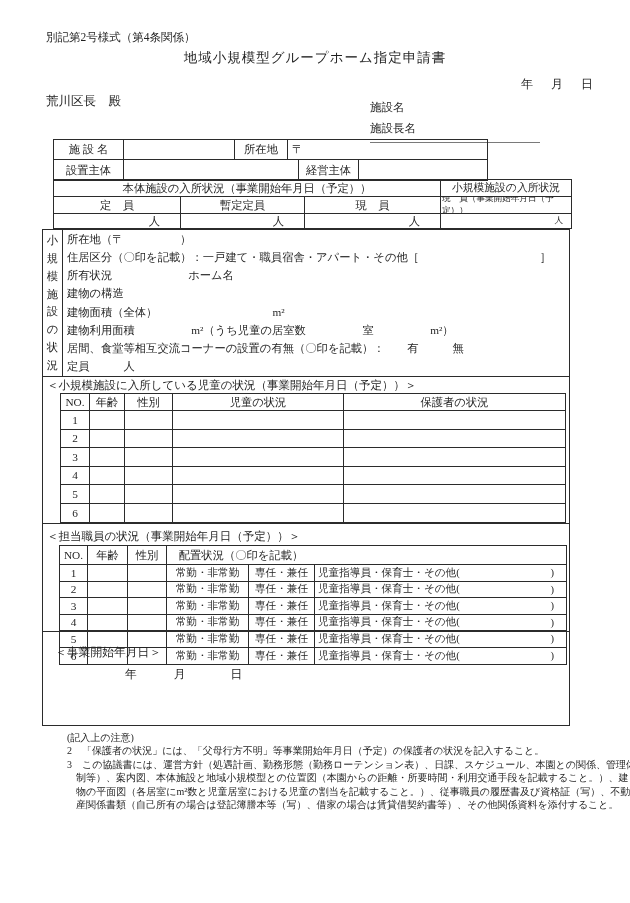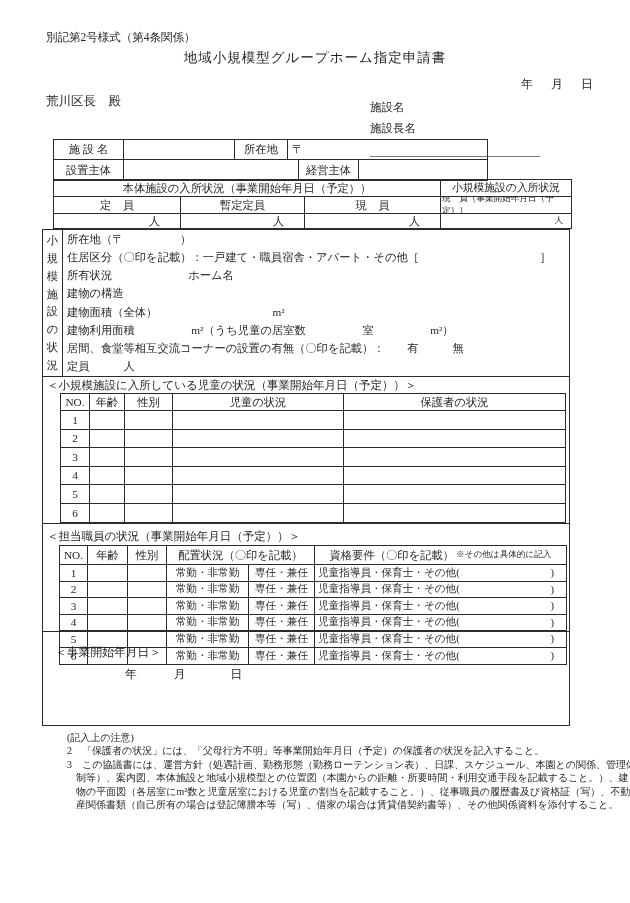--- a/index.html
+++ b/index.html
@@ -11,21 +11,21 @@
     position:relative;
   }
   .abs { position:absolute; }
 
   
   .form-code { left:46px; top:30px; font-size:11.5px; }
   .doc-title { left:0; top:49px; width:630px; text-align:center; font-size:13.5px; letter-spacing:1px; }
   .date-line { top:76px; right:34px; font-size:12px; letter-spacing:3px; }
   .addressee { left:46px; top:93px; font-size:12.5px; }
   .facility-name-label { left:370px; top:100px; font-size:11.5px; }
-  .facility-head-wrap { left:370px; top:121px; width:170px; border-bottom:1.5px solid #7a7a7a; padding-bottom:20px; font-size:11.5px; }
+  .facility-head-wrap { left:370px; top:121px; width:170px; border-bottom:1.5px solid #7a7a7a; padding-bottom:6px; font-size:11.5px; }
 
   
   .cell { border-right:1px solid #2b2b2b; display:flex; align-items:center; overflow:hidden; }
   .cell:last-child { border-right:none; }
   .c-center { justify-content:center; }
   .row { display:flex; border-bottom:1px solid #2b2b2b; }
   .row:last-child { border-bottom:none; }
 
   
   .tableA { left:53px; top:139px; width:435px; border:1.8px solid #2b2b2b; font-size:11.3px; }
@@ -241,24 +241,20 @@
   </div>
 
   <div class="sec3">
     <div class="sec-title">＜担当職員の状況（事業開始年月日（予定））＞</div>
     <div class="tableD">
       <div class="row hrow">
         <div class="cell td-no hcell-small">NO.</div>
         <div class="cell td-age hcell-small">年齢</div>
         <div class="cell td-sex hcell-small">性別</div>
         <div class="cell td-place-head hcell-small">配置状況（〇印を記載）</div>
-        <div class="cell td-qual-head hcell-small">
-          <span>資格要件（〇印を記載）</span>
-          <span class="head-note">※その他は具体的に記入</span>
-        </div>
       </div>
       <div class="row drow">
         <div class="cell td-no">1</div>
         <div class="cell td-age"></div>
         <div class="cell td-sex"></div>
         <div class="cell td-shift">常勤・非常勤</div>
         <div class="cell td-duty">専任・兼任</div>
         <div class="cell td-qual">
           <span>児童指導員・保育士・その他(</span>
           <span>)</span>

